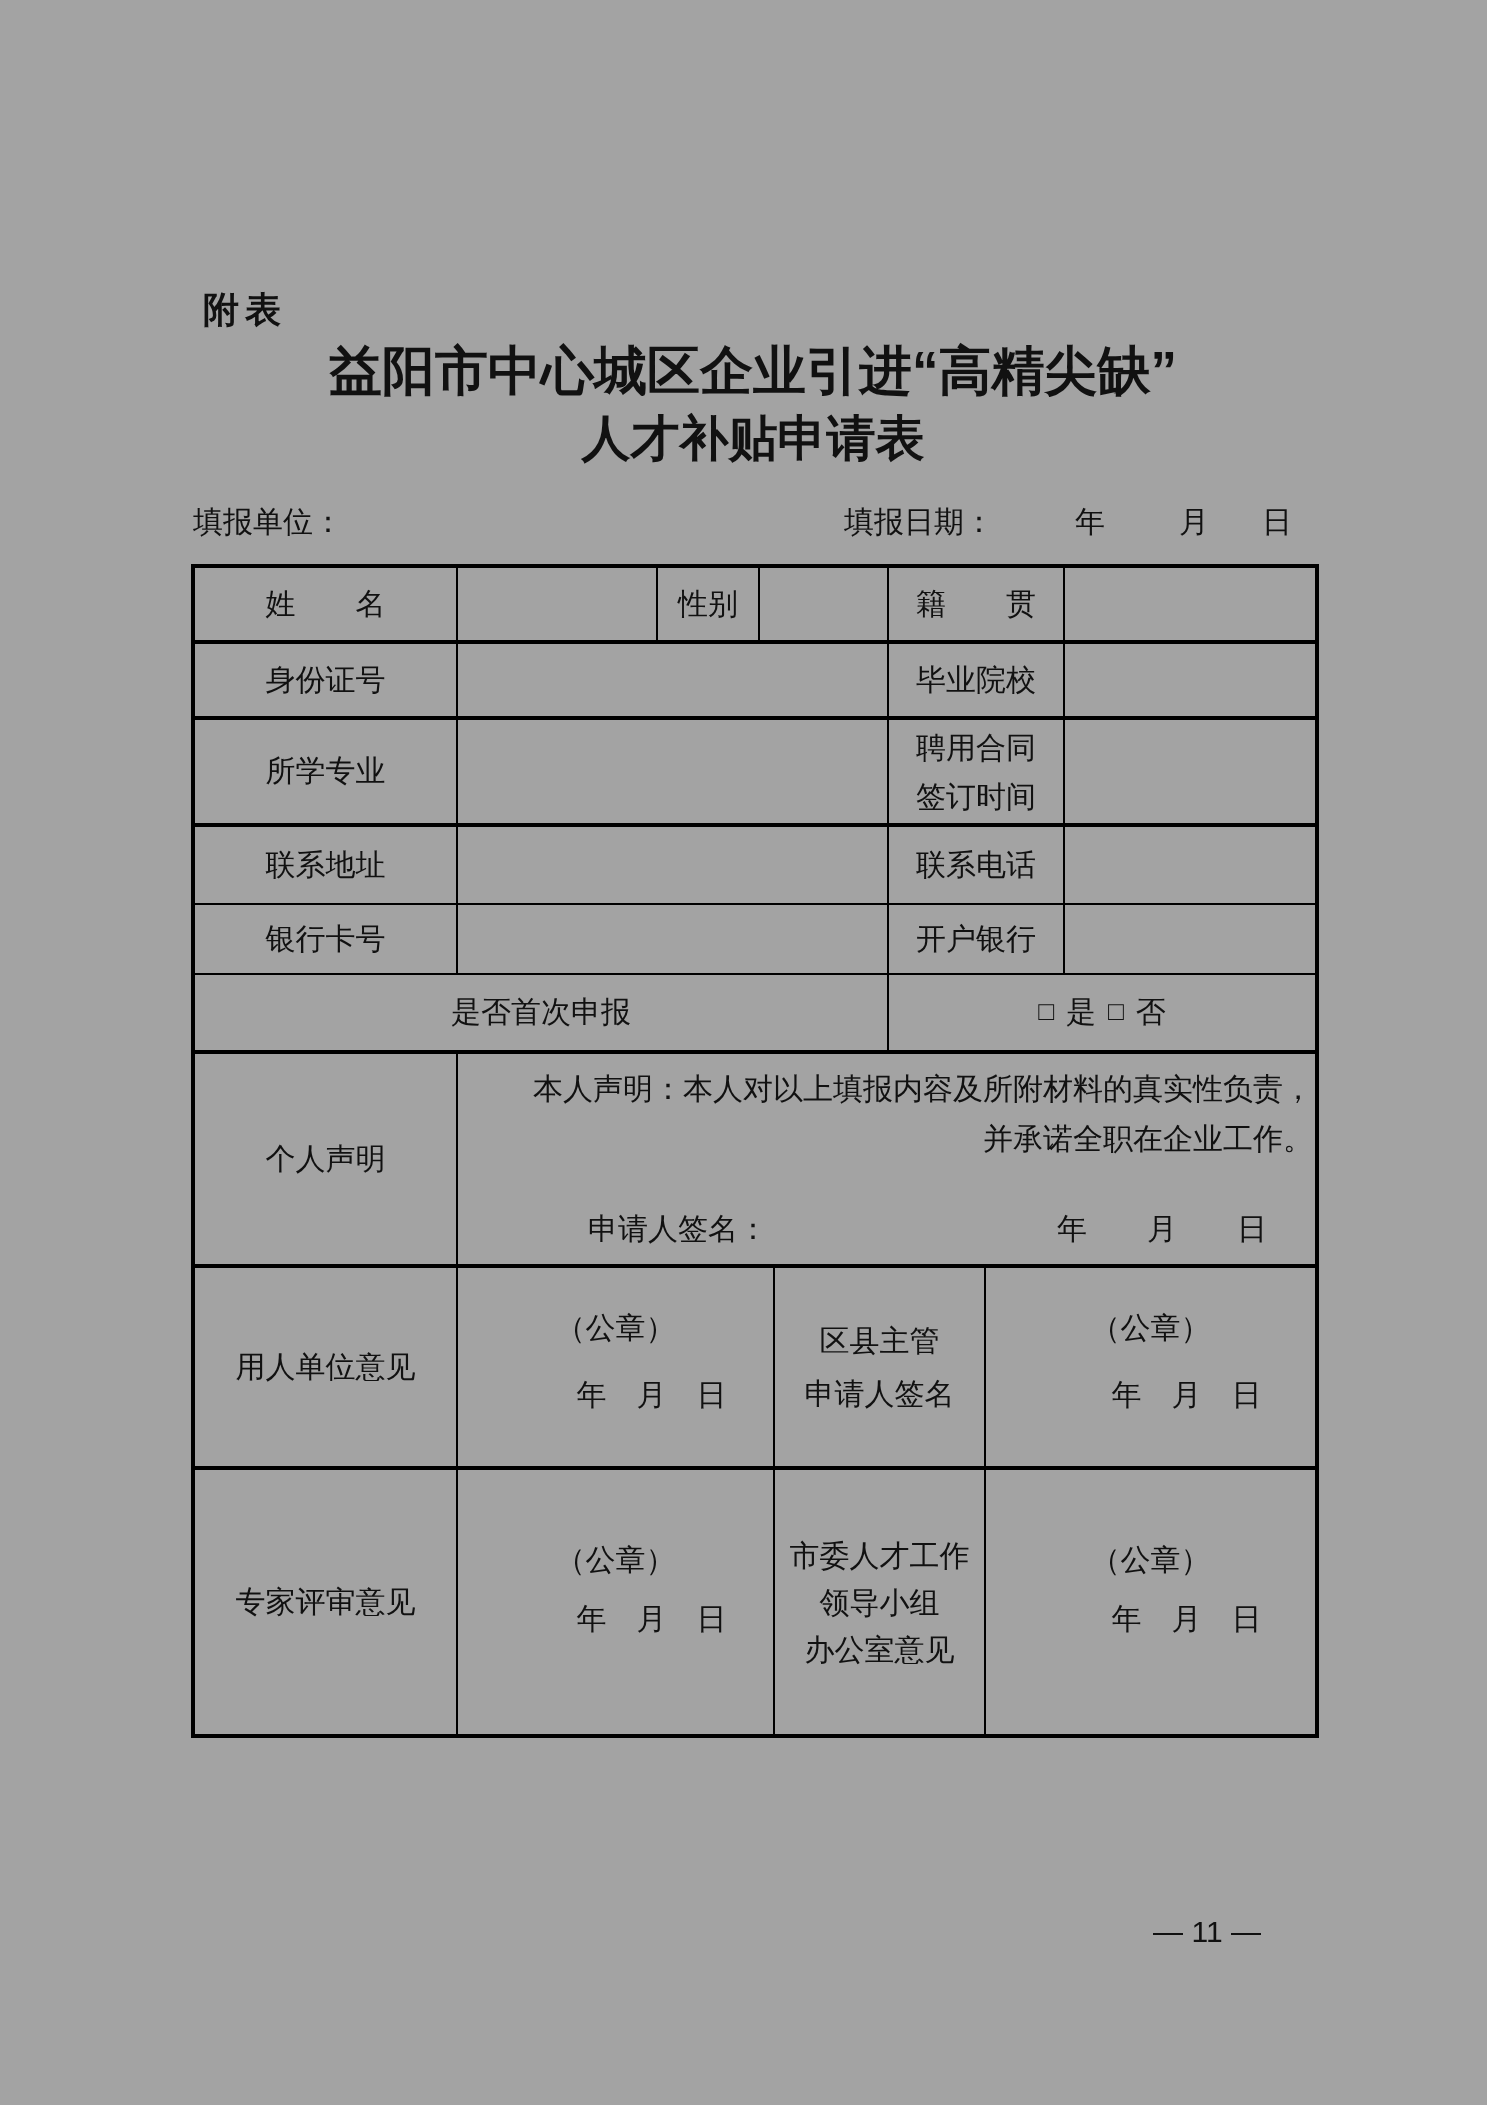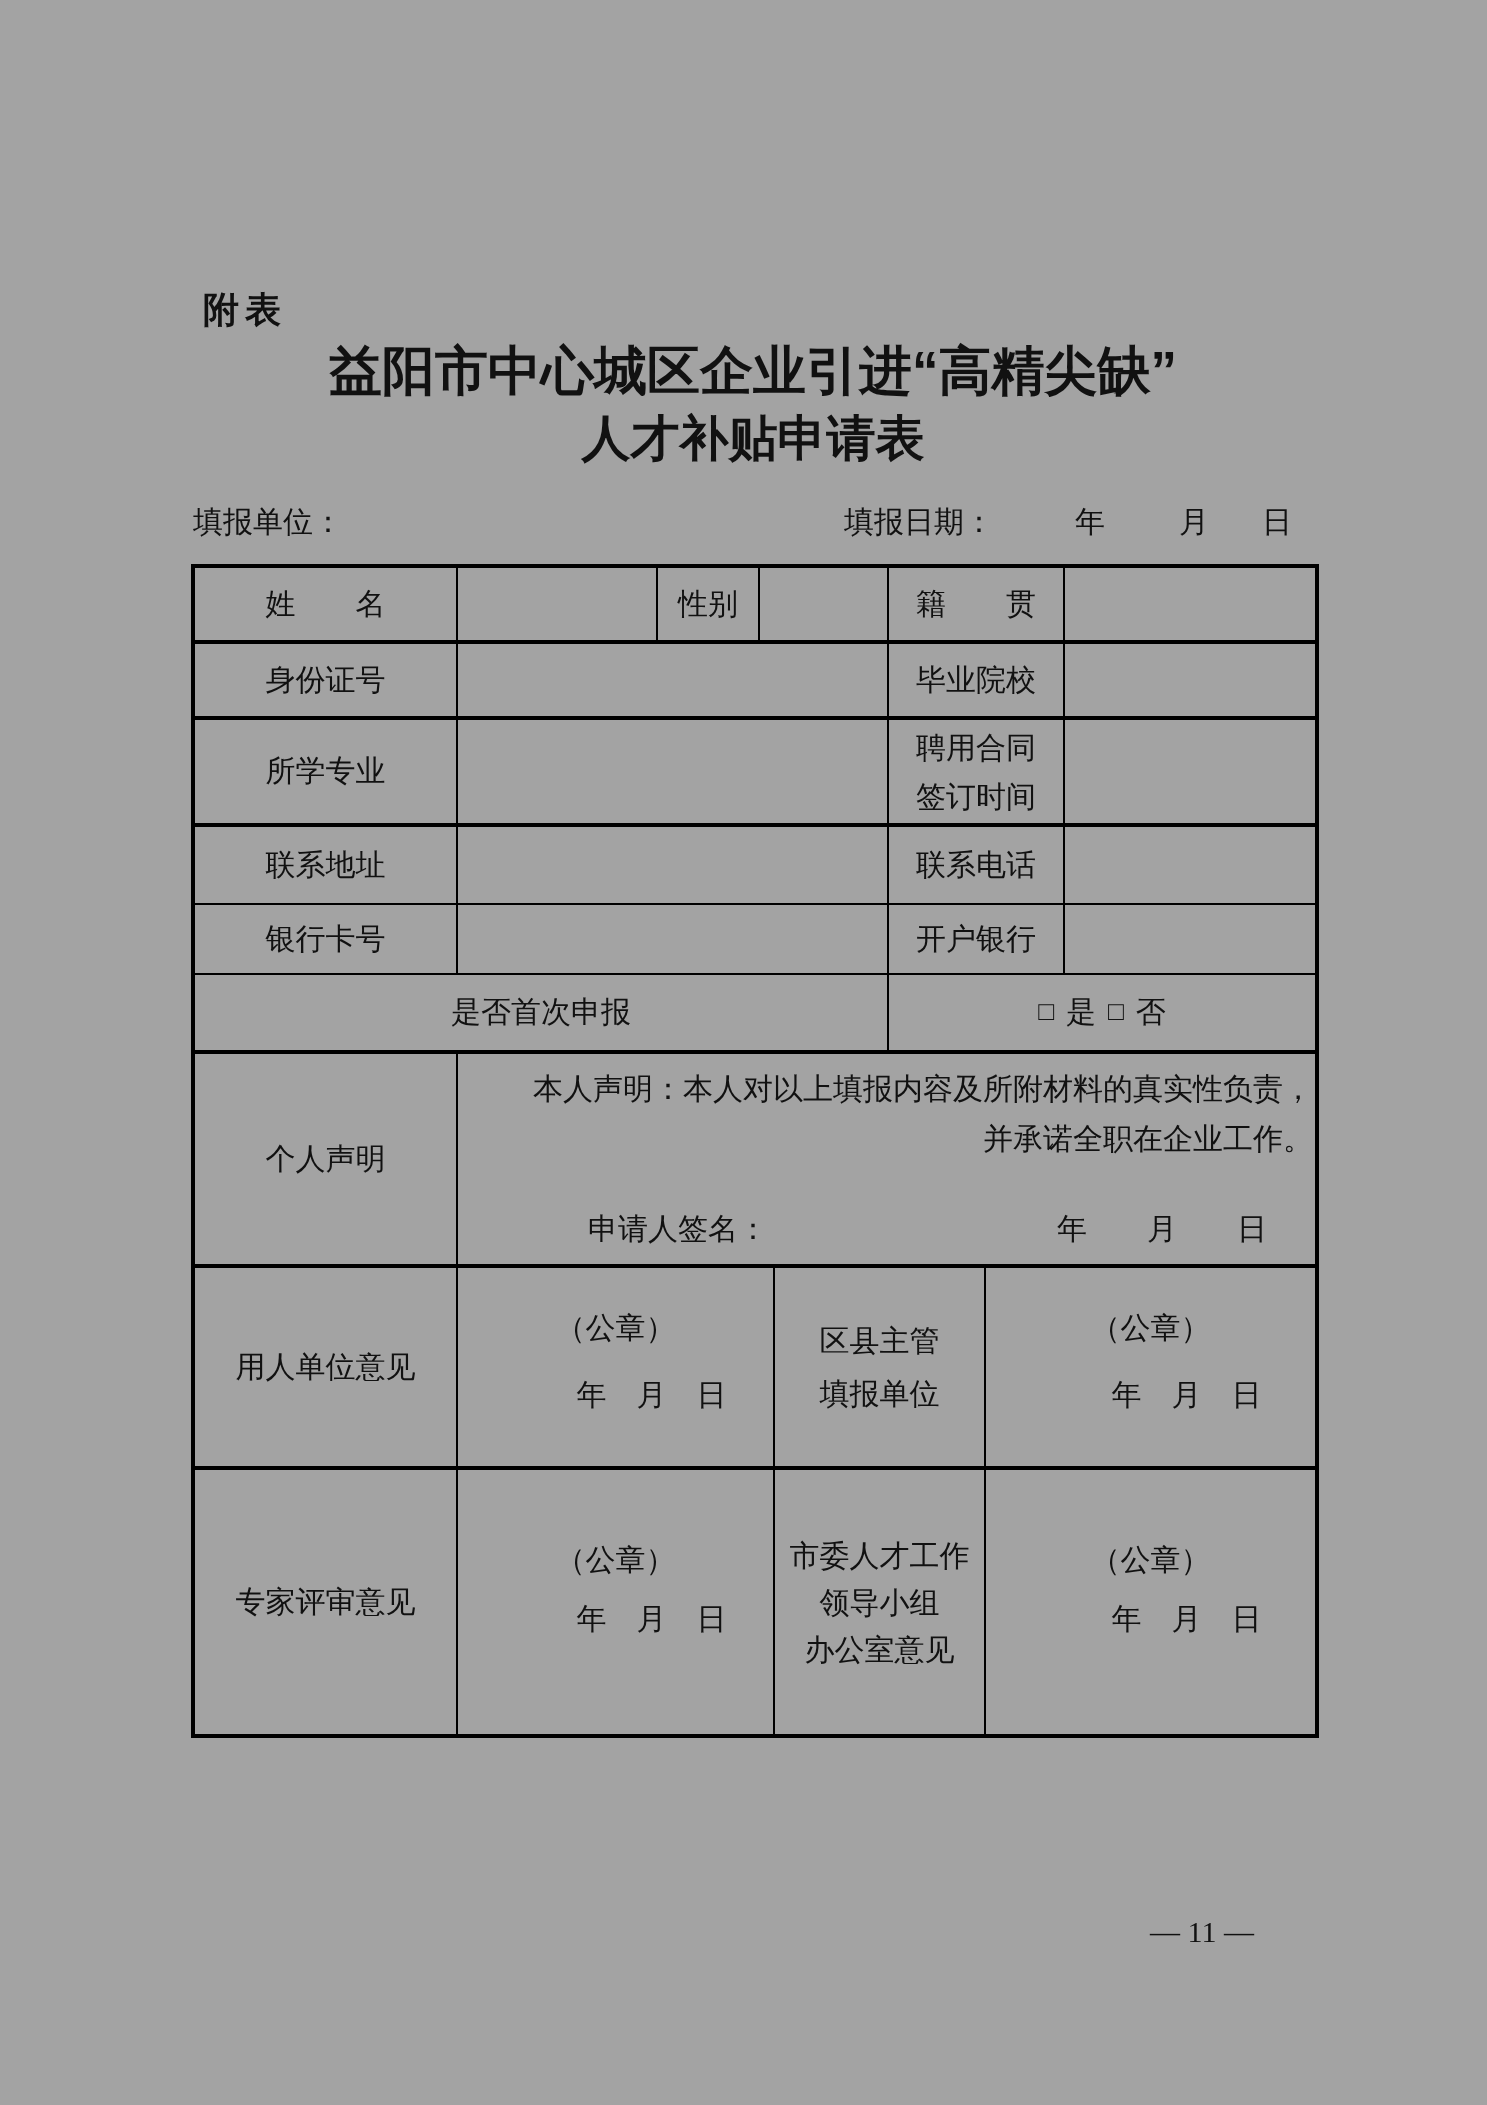--- a/index.html
+++ b/index.html
@@ -85,24 +85,25 @@
   .seal-cell .seal-inner {
     display: flex; flex-direction: column; justify-content: flex-end; align-items: center;
     height: 100%;
   }
   .r9 .seal-inner { padding-bottom: 10px; gap: 26px; }
   .r10 .seal-inner { padding-bottom: 24px; gap: 18px; }
   .seal-date { margin-left: 72px; }
 
   .page-number {
     position: absolute;
-    left: 1150px; top: 1915px;
+    left: 1117px; top: 1915px;
     width: 180px;
+    text-align: center;
     font-size: 30px;
-    font-family: Liberation Serif, serif;
+    font-family: Liberation Sans, sans-serif;
   }
 </style>
 </head>
 <body>
 
 <div class="page">
 
   <div class="appendix">附表</div>
   <div class="title-line1">益阳市中心城区企业引进“高精尖缺”</div>
   <div class="title-line2">人才补贴申请表</div>
@@ -200,21 +201,21 @@
       <td>用人单位意见</td>
       <td colspan="3" class="seal-cell">
         <div class="seal-inner">
           <div>（公章）</div>
           <div class="seal-date">年　月　日</div>
         </div>
       </td>
       <td colspan="2">
         <div class="mid-label">
           <div>区县主管</div>
-          <div>填报单位</div>
+          <div>申请人签名</div>
         </div>
       </td>
       <td colspan="2" class="seal-cell">
         <div class="seal-inner">
           <div>（公章）</div>
           <div class="seal-date">年　月　日</div>
         </div>
       </td>
     </tr>
 

